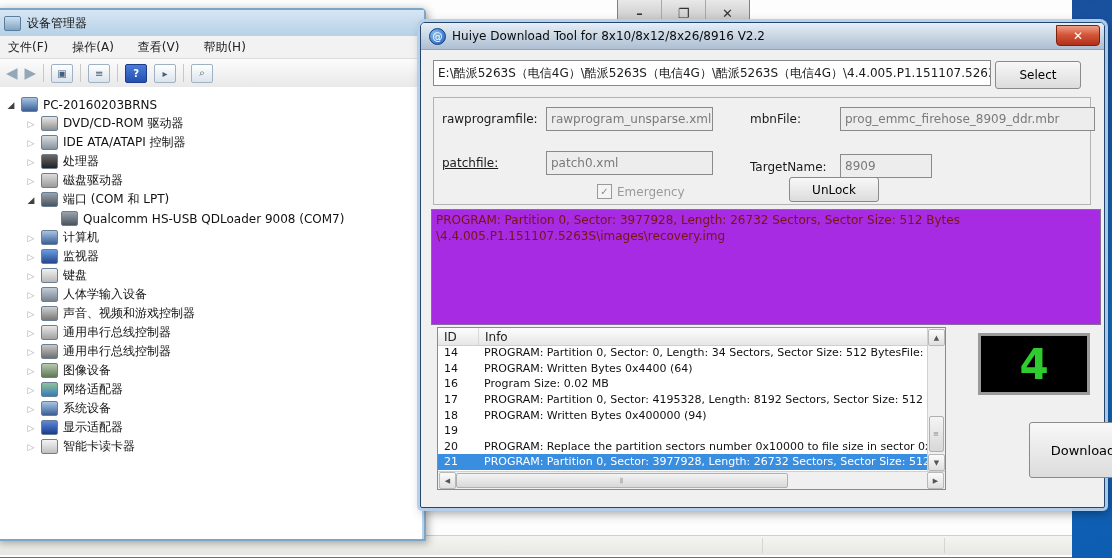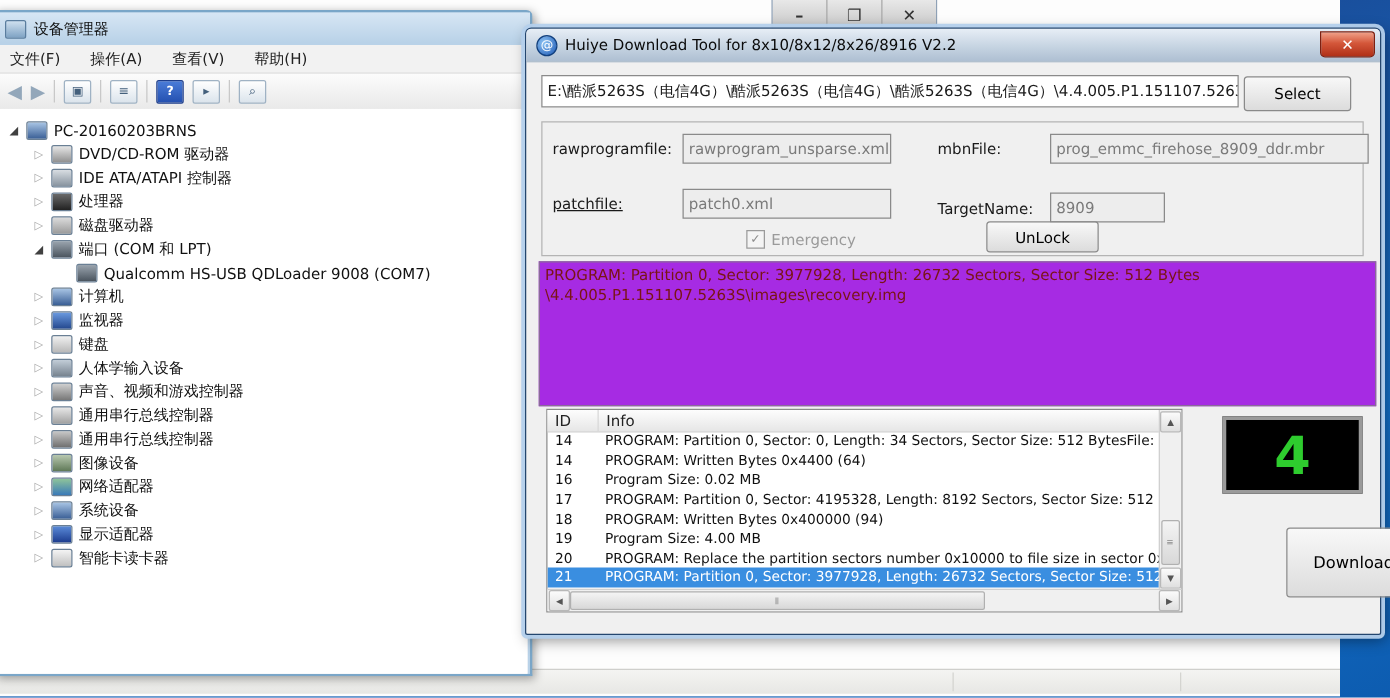--- a/index.html
+++ b/index.html
@@ -304,21 +304,20 @@
         <div class="lrow">
           <span class="lid">17</span>
           <span class="linfo">PROGRAM: Partition 0, Sector: 4195328, Length: 8192 Sectors, Sector Size: 512 Byte..</span>
         </div>
         <div class="lrow">
           <span class="lid">18</span>
           <span class="linfo">PROGRAM: Written Bytes 0x400000 (94)</span>
         </div>
         <div class="lrow">
           <span class="lid">19</span>
-          <span class="linfo">Program Size: 4.00 MB</span>
         </div>
         <div class="lrow">
           <span class="lid">20</span>
           <span class="linfo">PROGRAM: Replace the partition sectors number 0x10000 to file size in sector 0x686c</span>
         </div>
         <div class="lrow sel">
           <span class="lid">21</span>
           <span class="linfo">PROGRAM: Partition 0, Sector: 3977928, Length: 26732 Sectors, Sector Size: 512 Byt..</span>
         </div>
       </div>

